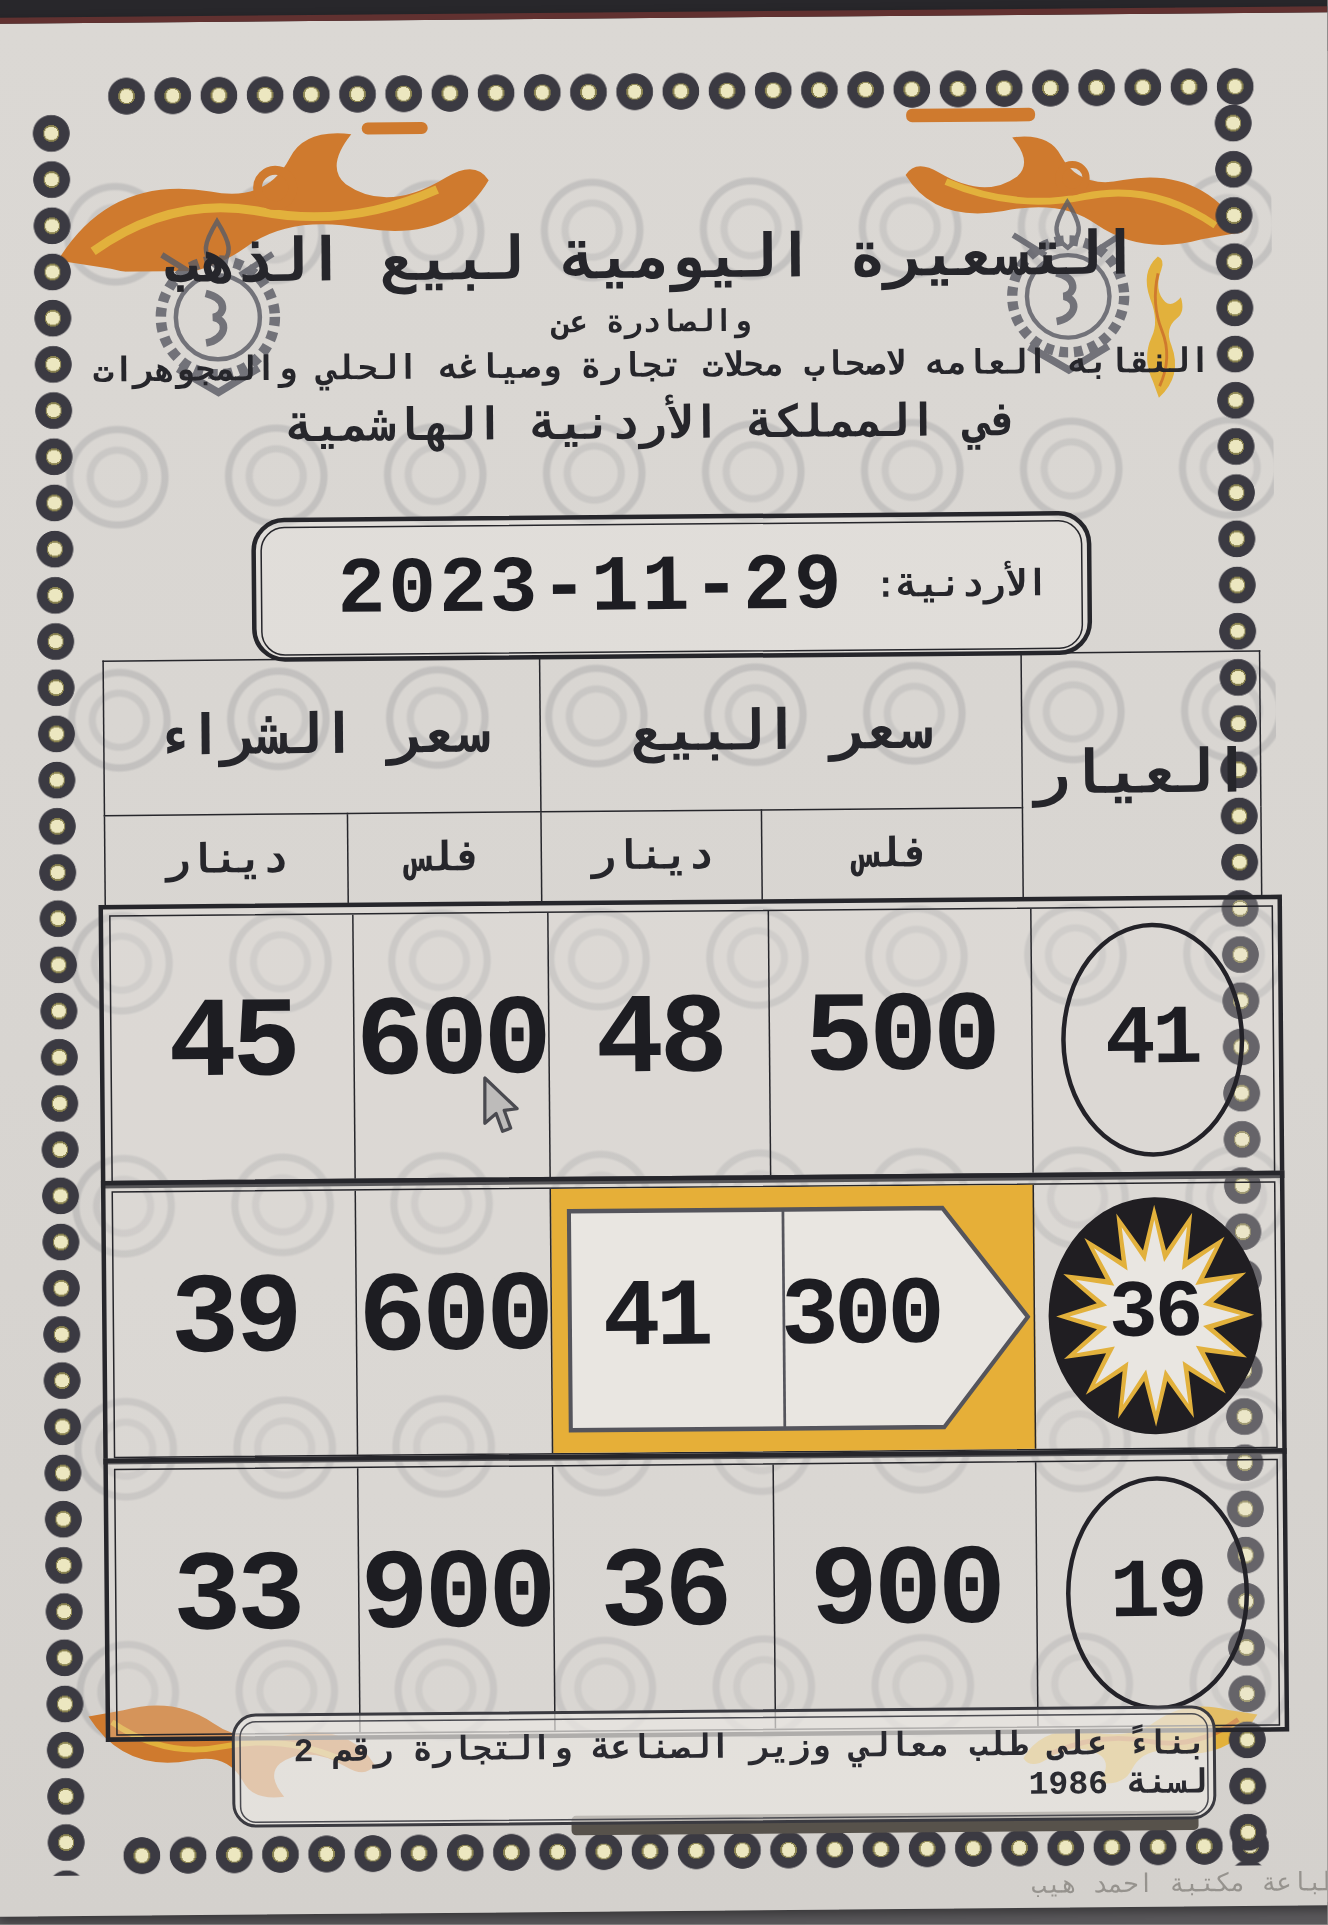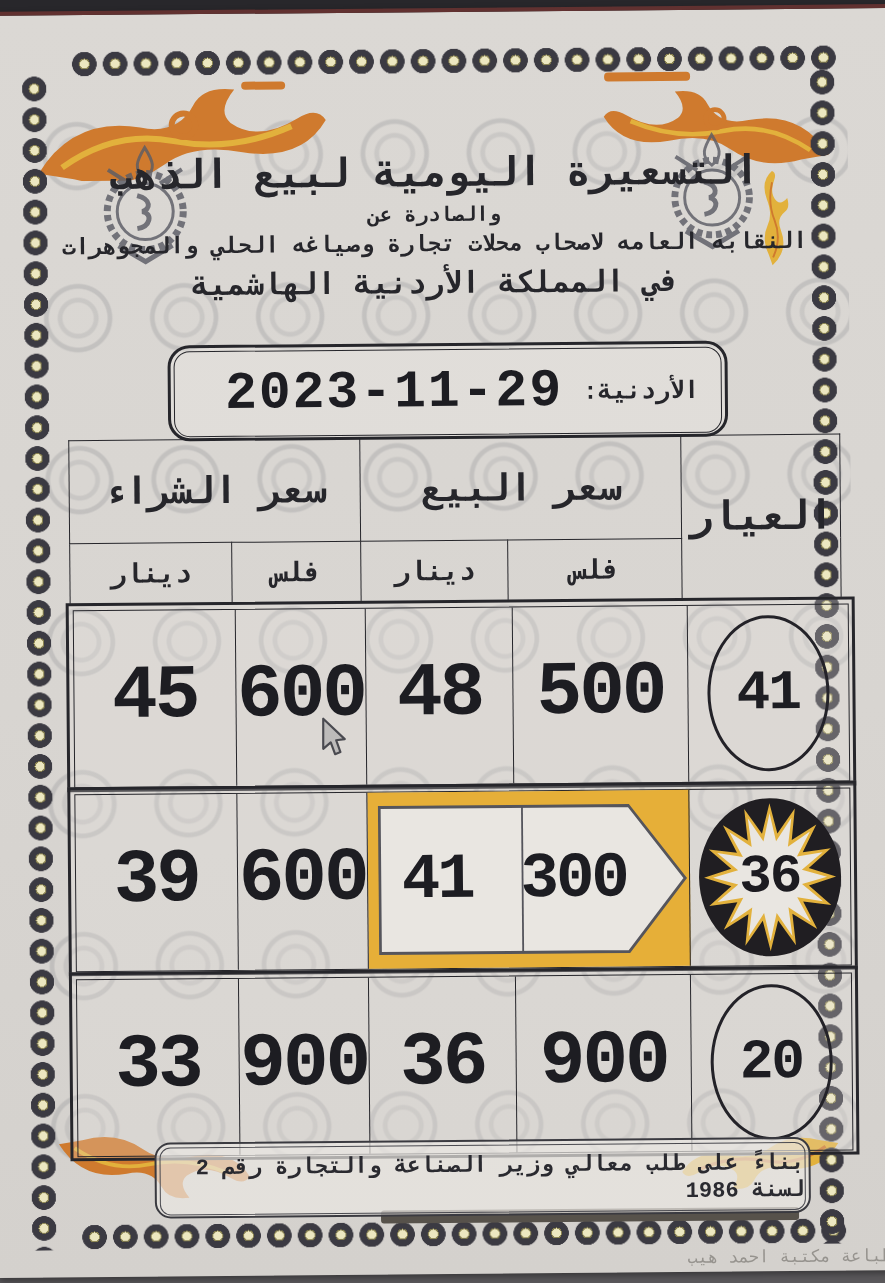--- a/index.html
+++ b/index.html
@@ -254,21 +254,21 @@
         </div>
         <div class="rcell num">600</div>
         <div class="rcell num">39</div>
       </div>
     </div>
 
     <div class="rowbox" style="top:957px;">
       <div class="rowbox-inner">
         <div class="rcell">
           <div class="oval">
-              <span>20</span>
+              <span>19</span>
             </div>
         </div>
         <div class="rcell num">900</div>
         <div class="rcell num">36</div>
         <div class="rcell num">900</div>
         <div class="rcell num">33</div>
       </div>
     </div>
 
     <div class="notebox">

